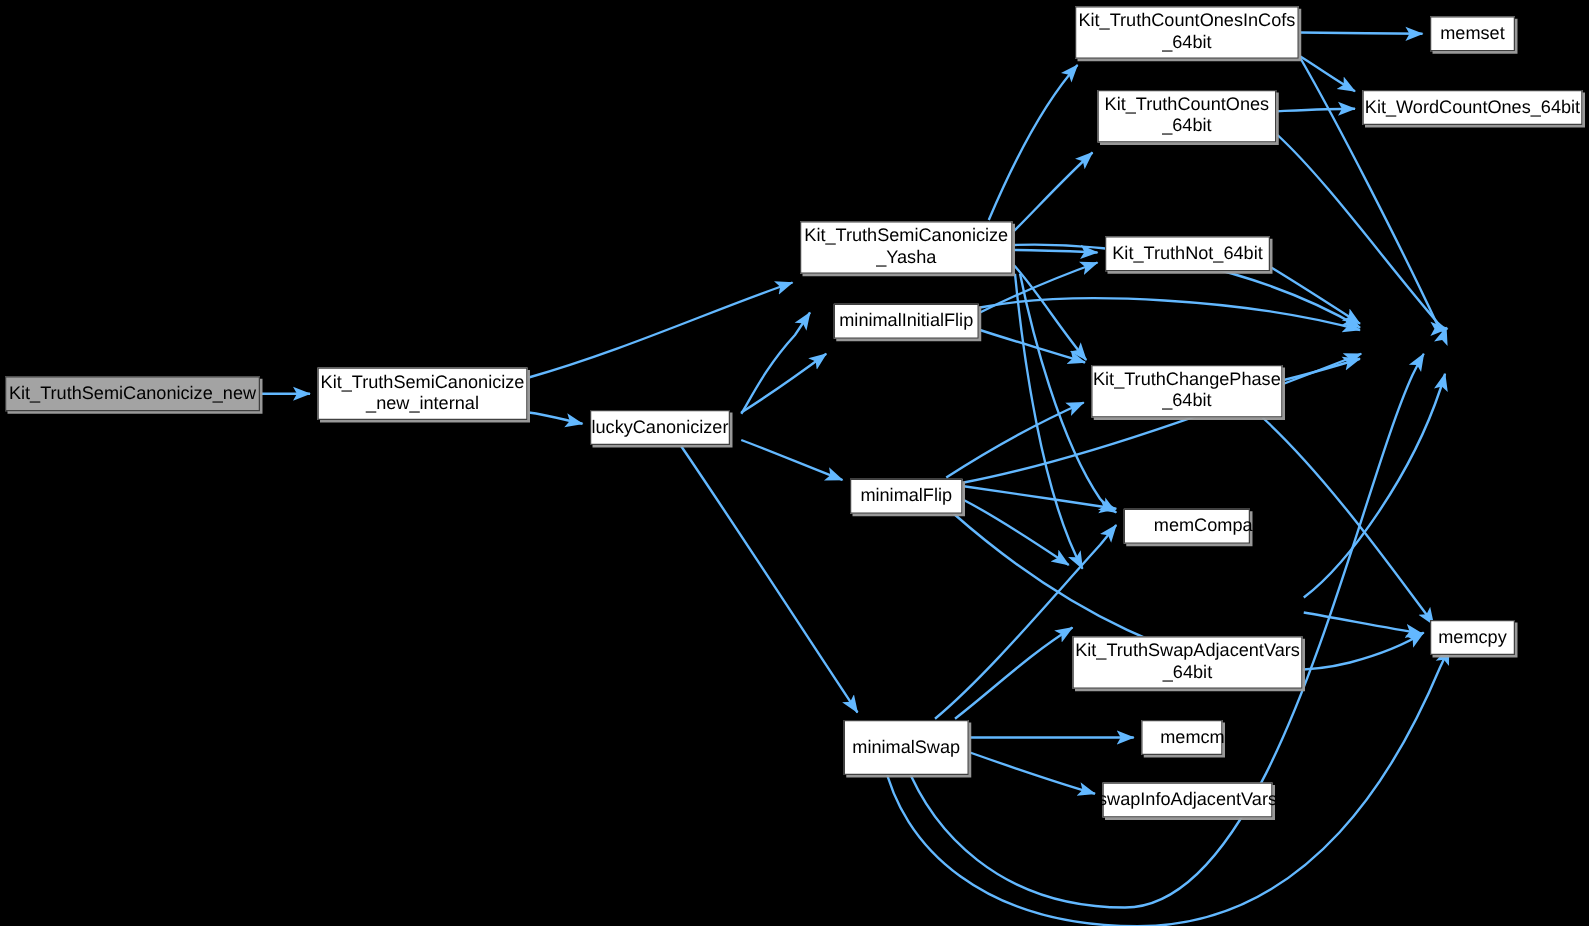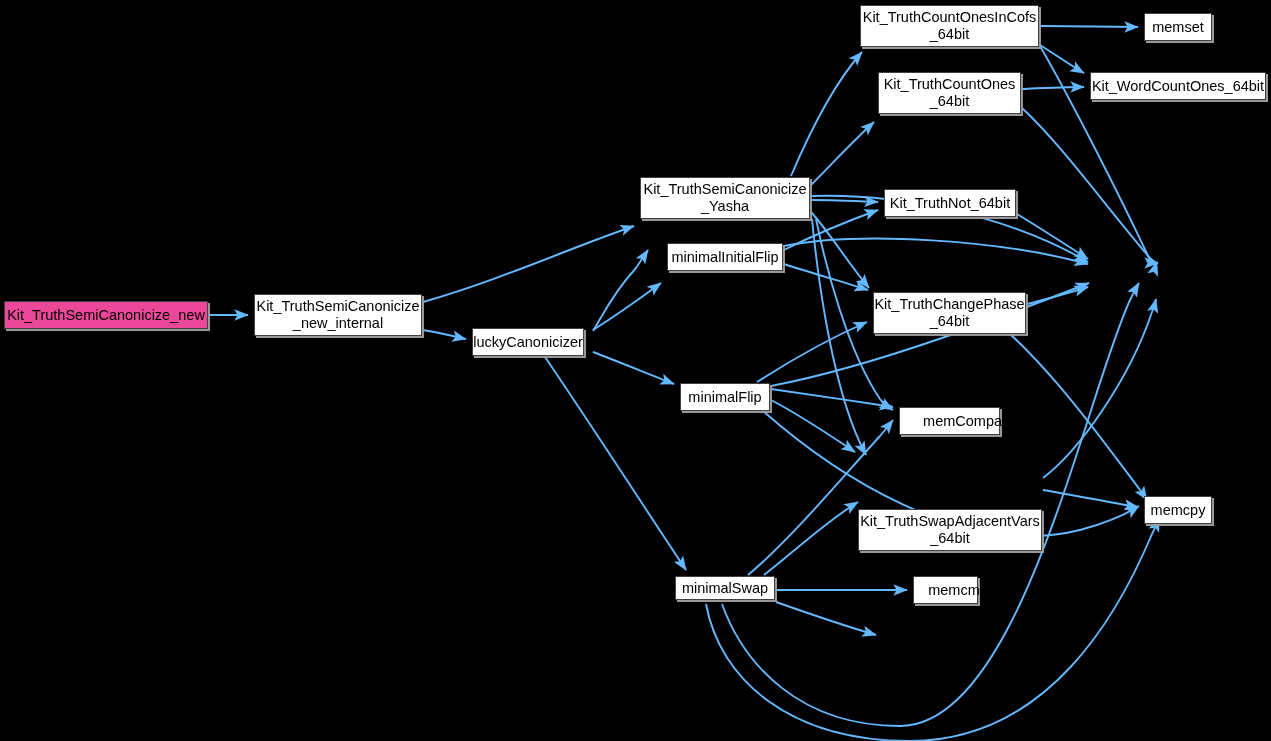--- a/index.html
+++ b/index.html
@@ -4,21 +4,21 @@
 <style>
   html,body{margin:0;padding:0;background:#000;}
   #graph{position:relative;width:1271px;height:741px;background:#000;overflow:hidden;
          font-family:"Liberation Sans","DejaVu Sans",sans-serif;}
   #edges{position:absolute;left:0;top:0;width:1271px;height:741px;}
   .node{position:absolute;box-sizing:border-box;background:#ffffff;
         border:1px solid #404040;box-shadow:2px 2px 0 rgba(160,160,160,0.95);
         display:flex;align-items:center;justify-content:center;text-align:center;
         color:#000;font-size:14.5px;line-height:17px;letter-spacing:0px;
         white-space:pre-line;z-index:5;}
-  .node.root{background:#ec4899;border:1px solid #404040;}
+  .node.root{background:#a3a3a3;border:1px solid #404040;}
 </style>
 </head>
 <body>
 
 <div id="graph">
   <svg id="edges" viewBox="0 0 1271 741" xmlns="http://www.w3.org/2000/svg">
     <defs>
       <marker id="ah" markerWidth="9" markerHeight="9" refX="7.2" refY="3.2" orient="auto" markerUnits="strokeWidth">
         <path d="M0,0.2 L7.6,3.2 L0,6.2 L1.7,3.2 z" fill="#63b8ff"></path>
       </marker>
@@ -65,28 +65,29 @@
       </g>
   </svg>
 <div class="node root" style="left: 4px; top: 301px; width: 204px; height: 28px;"><span>Kit_TruthSemiCanonicize_new</span></div>
     <div class="node" style="left: 254px; top: 294px; width: 168px; height: 42px;"><span>Kit_TruthSemiCanonicize
 _new_internal</span></div>
     <div class="node" style="left: 472px; top: 328px; width: 112px; height: 28px;"><span>luckyCanonicizer</span></div>
     <div class="node" style="left: 640px; top: 177px; width: 170px; height: 42px;"><span>Kit_TruthSemiCanonicize
 _Yasha</span></div>
     <div class="node" style="left: 667px; top: 243px; width: 116px; height: 28px;"><span>minimalInitialFlip</span></div>
     <div class="node" style="left: 680px; top: 383px; width: 90px; height: 28px;"><span>minimalFlip</span></div>
-    <div class="node" style="left: 675px; top: 576px; width: 100px; height: 24px;"><span>minimalSwap</span></div>
+    <div class="node" style="left: 675px; top: 576px; width: 100px; height: 44px;"><span>minimalSwap</span></div>
     <div class="node" style="left: 860px; top: 5px; width: 179px; height: 42px;"><span>Kit_TruthCountOnesInCofs
 _64bit</span></div>
     <div class="node" style="left: 878px; top: 72px; width: 143px; height: 42px; justify-content: center;"><span>Kit_TruthCountOnes
 _64bit</span></div>
     <div class="node" style="left: 884px; top: 189px; width: 132px; height: 28px;"><span>Kit_TruthNot_64bit</span></div>
     <div class="node" style="left: 873px; top: 292px; width: 153px; height: 42px;"><span>Kit_TruthChangePhase
 _64bit</span></div>
     <div class="node" style="left: 899px; top: 407px; width: 101px; height: 28px; padding-left: 39px;"><span>memCompare</span></div>
     <div class="node" style="left: 858px; top: 461px; width: 184px; height: 42px; margin-top: 48px;"><span>Kit_TruthSwapAdjacentVars
 _64bit</span></div>
     <div class="node" style="left: 913px; top: 576px; width: 65px; height: 28px; padding-left: 25px;"><span>memcmp</span></div>
+    <div class="node" style="left: 882px; top: 626px; width: 136px; height: 28px;"><span>swapInfoAdjacentVars</span></div>
     <div class="node" style="left: 1144px; top: 13px; width: 68px; height: 28px;"><span>memset</span></div>
     <div class="node" style="left: 1090px; top: 72px; width: 176px; height: 28px;"><span>Kit_WordCountOnes_64bit</span></div>
     <div class="node" style="left: 1144px; top: 496px; width: 68px; height: 28px;"><span>memcpy</span></div>
   </div>
 
 </body></html>

